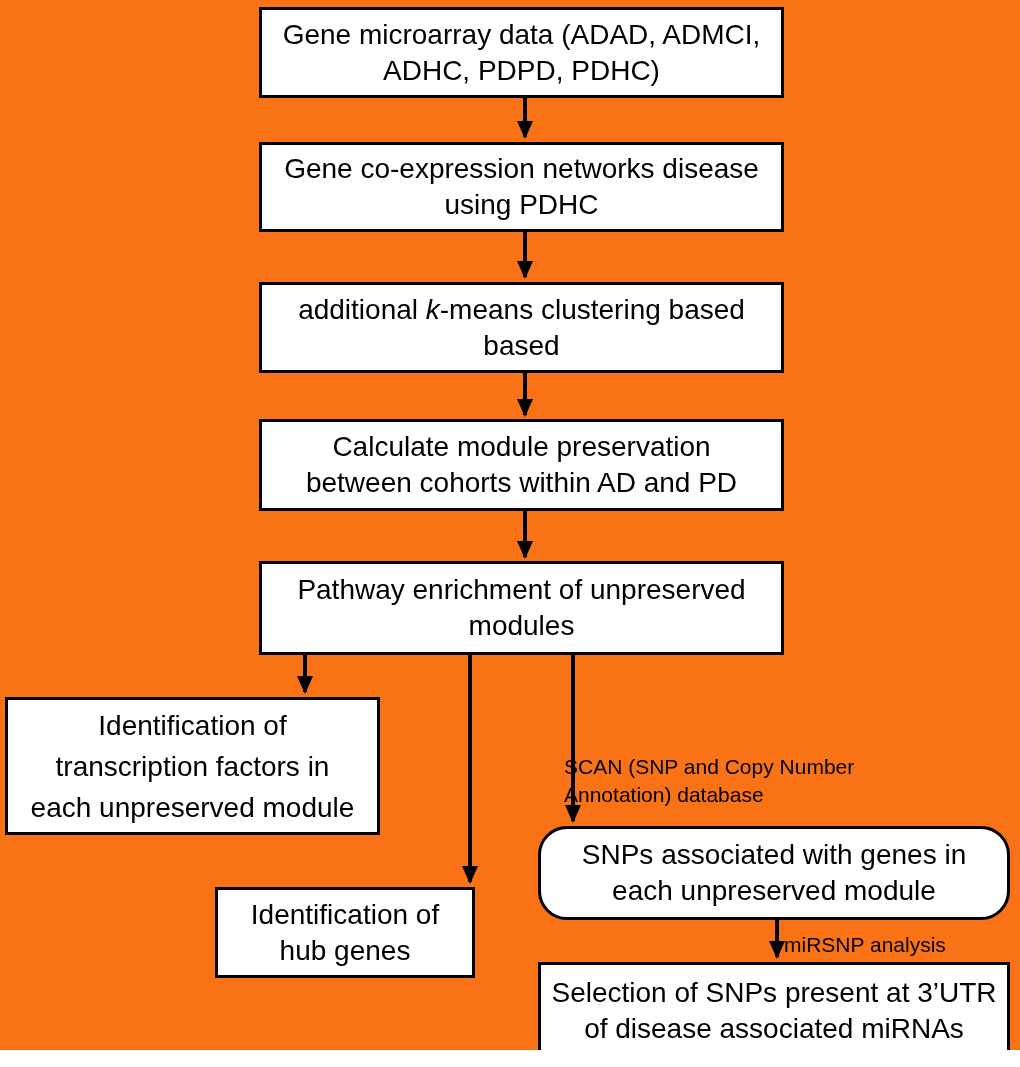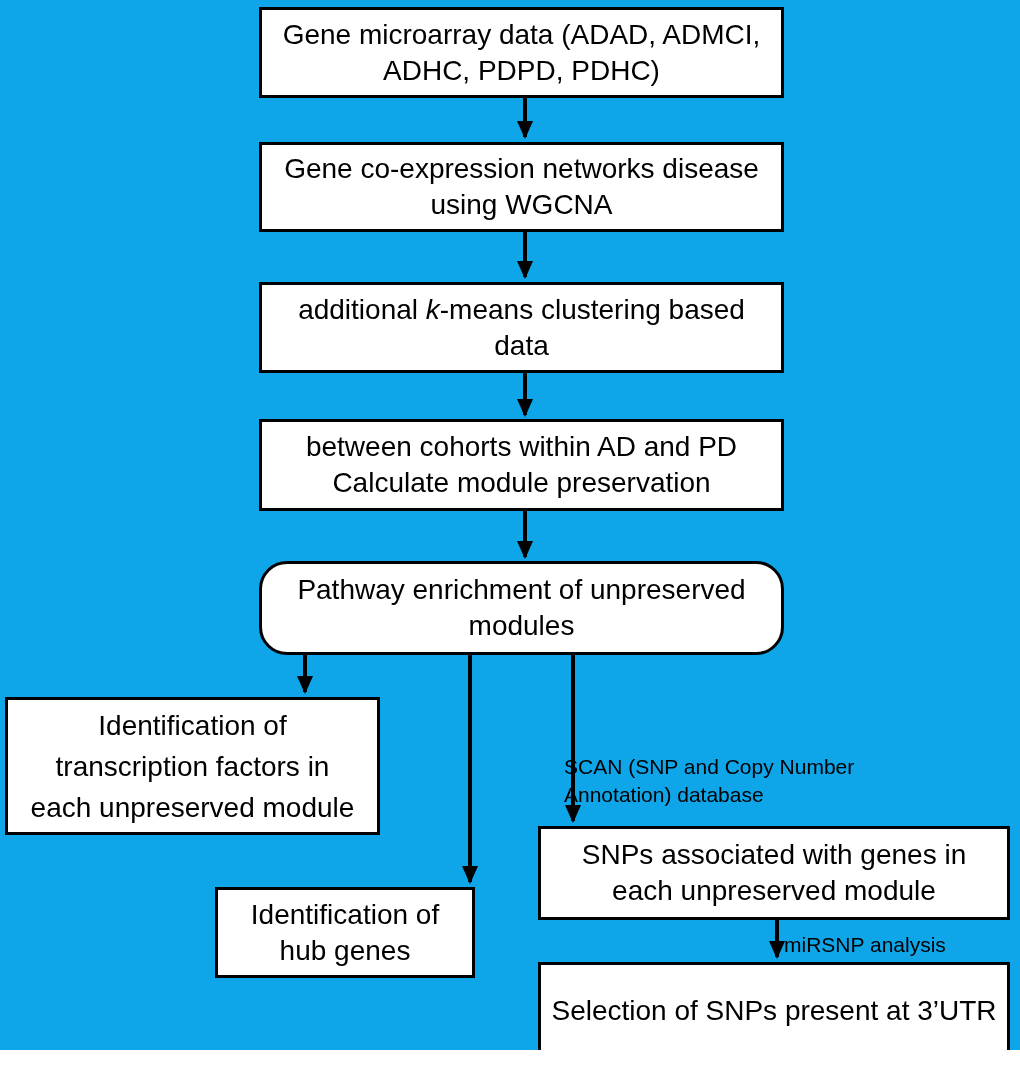--- a/index.html
+++ b/index.html
@@ -4,21 +4,21 @@
 <style>
   html, body {
     margin: 0;
     padding: 0;
     background: #ffffff;
   }
   #canvas {
     position: relative;
     width: 1020px;
     height: 1050px;
-    background: #0ea5e9;
+    background: #f97316;
     font-family: "Liberation Sans", "DejaVu Sans", sans-serif;
     color: #000000;
     overflow: hidden;
   }
   .box {
     position: absolute;
     box-sizing: border-box;
     border: 3px solid #000000;
     background: #ffffff;
     display: flex;
@@ -75,56 +75,57 @@
     <line x1="777" y1="920" x2="777" y2="957" stroke="#000000" stroke-width="4" marker-end="url(#ah)"></line>
   </svg>
 
   <div class="box" style="left:259px; top:7px; width:525px; height:91px;">
     <div class="line">Gene microarray data (ADAD, ADMCI,</div>
     <div class="line">ADHC, PDPD, PDHC)</div>
   </div>
 
   <div class="box" style="left:259px; top:142px; width:525px; height:90px;">
     <div class="line">Gene co-expression networks disease</div>
-    <div class="line">using WGCNA</div>
+    <div class="line">using PDHC</div>
   </div>
 
   <div class="box" style="left:259px; top:282px; width:525px; height:91px;text-align:right;">
     <div class="line"><span>additional </span><span class="italic">k</span><span>-means clustering based</span></div>
-    <div class="line">data</div>
+    <div class="line">based</div>
   </div>
 
   <div class="box" style="left:259px; top:419px; width:525px; height:92px;">
+    <div class="line">Calculate module preservation</div>
     <div class="line">between cohorts within AD and PD</div>
-    <div class="line">Calculate module preservation</div>
   </div>
 
-  <div class="box" style="left:259px; top:561px; width:525px; height:94px;border-radius:28px;">
+  <div class="box" style="left:259px; top:561px; width:525px; height:94px;">
     <div class="line">Pathway enrichment of unpreserved</div>
     <div class="line">modules</div>
   </div>
 
   <div class="box box-tf" style="left:5px; top:697px; width:375px; height:138px;">
     <div class="line">Identification of</div>
     <div class="line">transcription factors in</div>
     <div class="line">each unpreserved module</div>
   </div>
 
   <div class="box" style="left:215px; top:887px; width:260px; height:91px;">
     <div class="line">Identification of</div>
     <div class="line">hub genes</div>
   </div>
 
-  <div class="box" style="left:538px; top:826px; width:472px; height:94px;">
+  <div class="box" style="left:538px; top:826px; width:472px; height:94px;border-radius:29px;">
     <div class="line">SNPs associated with genes in</div>
     <div class="line">each unpreserved module</div>
   </div>
 
   <div class="box" style="left:538px; top:962px; width:472px; height:98px;">
     <div class="line">Selection of SNPs present at 3’UTR</div>
+    <div class="line">of disease associated miRNAs</div>
   </div>
 
   <div class="edge-label" style="left:564px; top:753px;">
     <div>SCAN (SNP and Copy Number</div>
     <div>Annotation) database</div>
   </div>
 
   <div class="edge-label" style="left:784px; top:931px;">
     <div>miRSNP analysis</div>
   </div>

